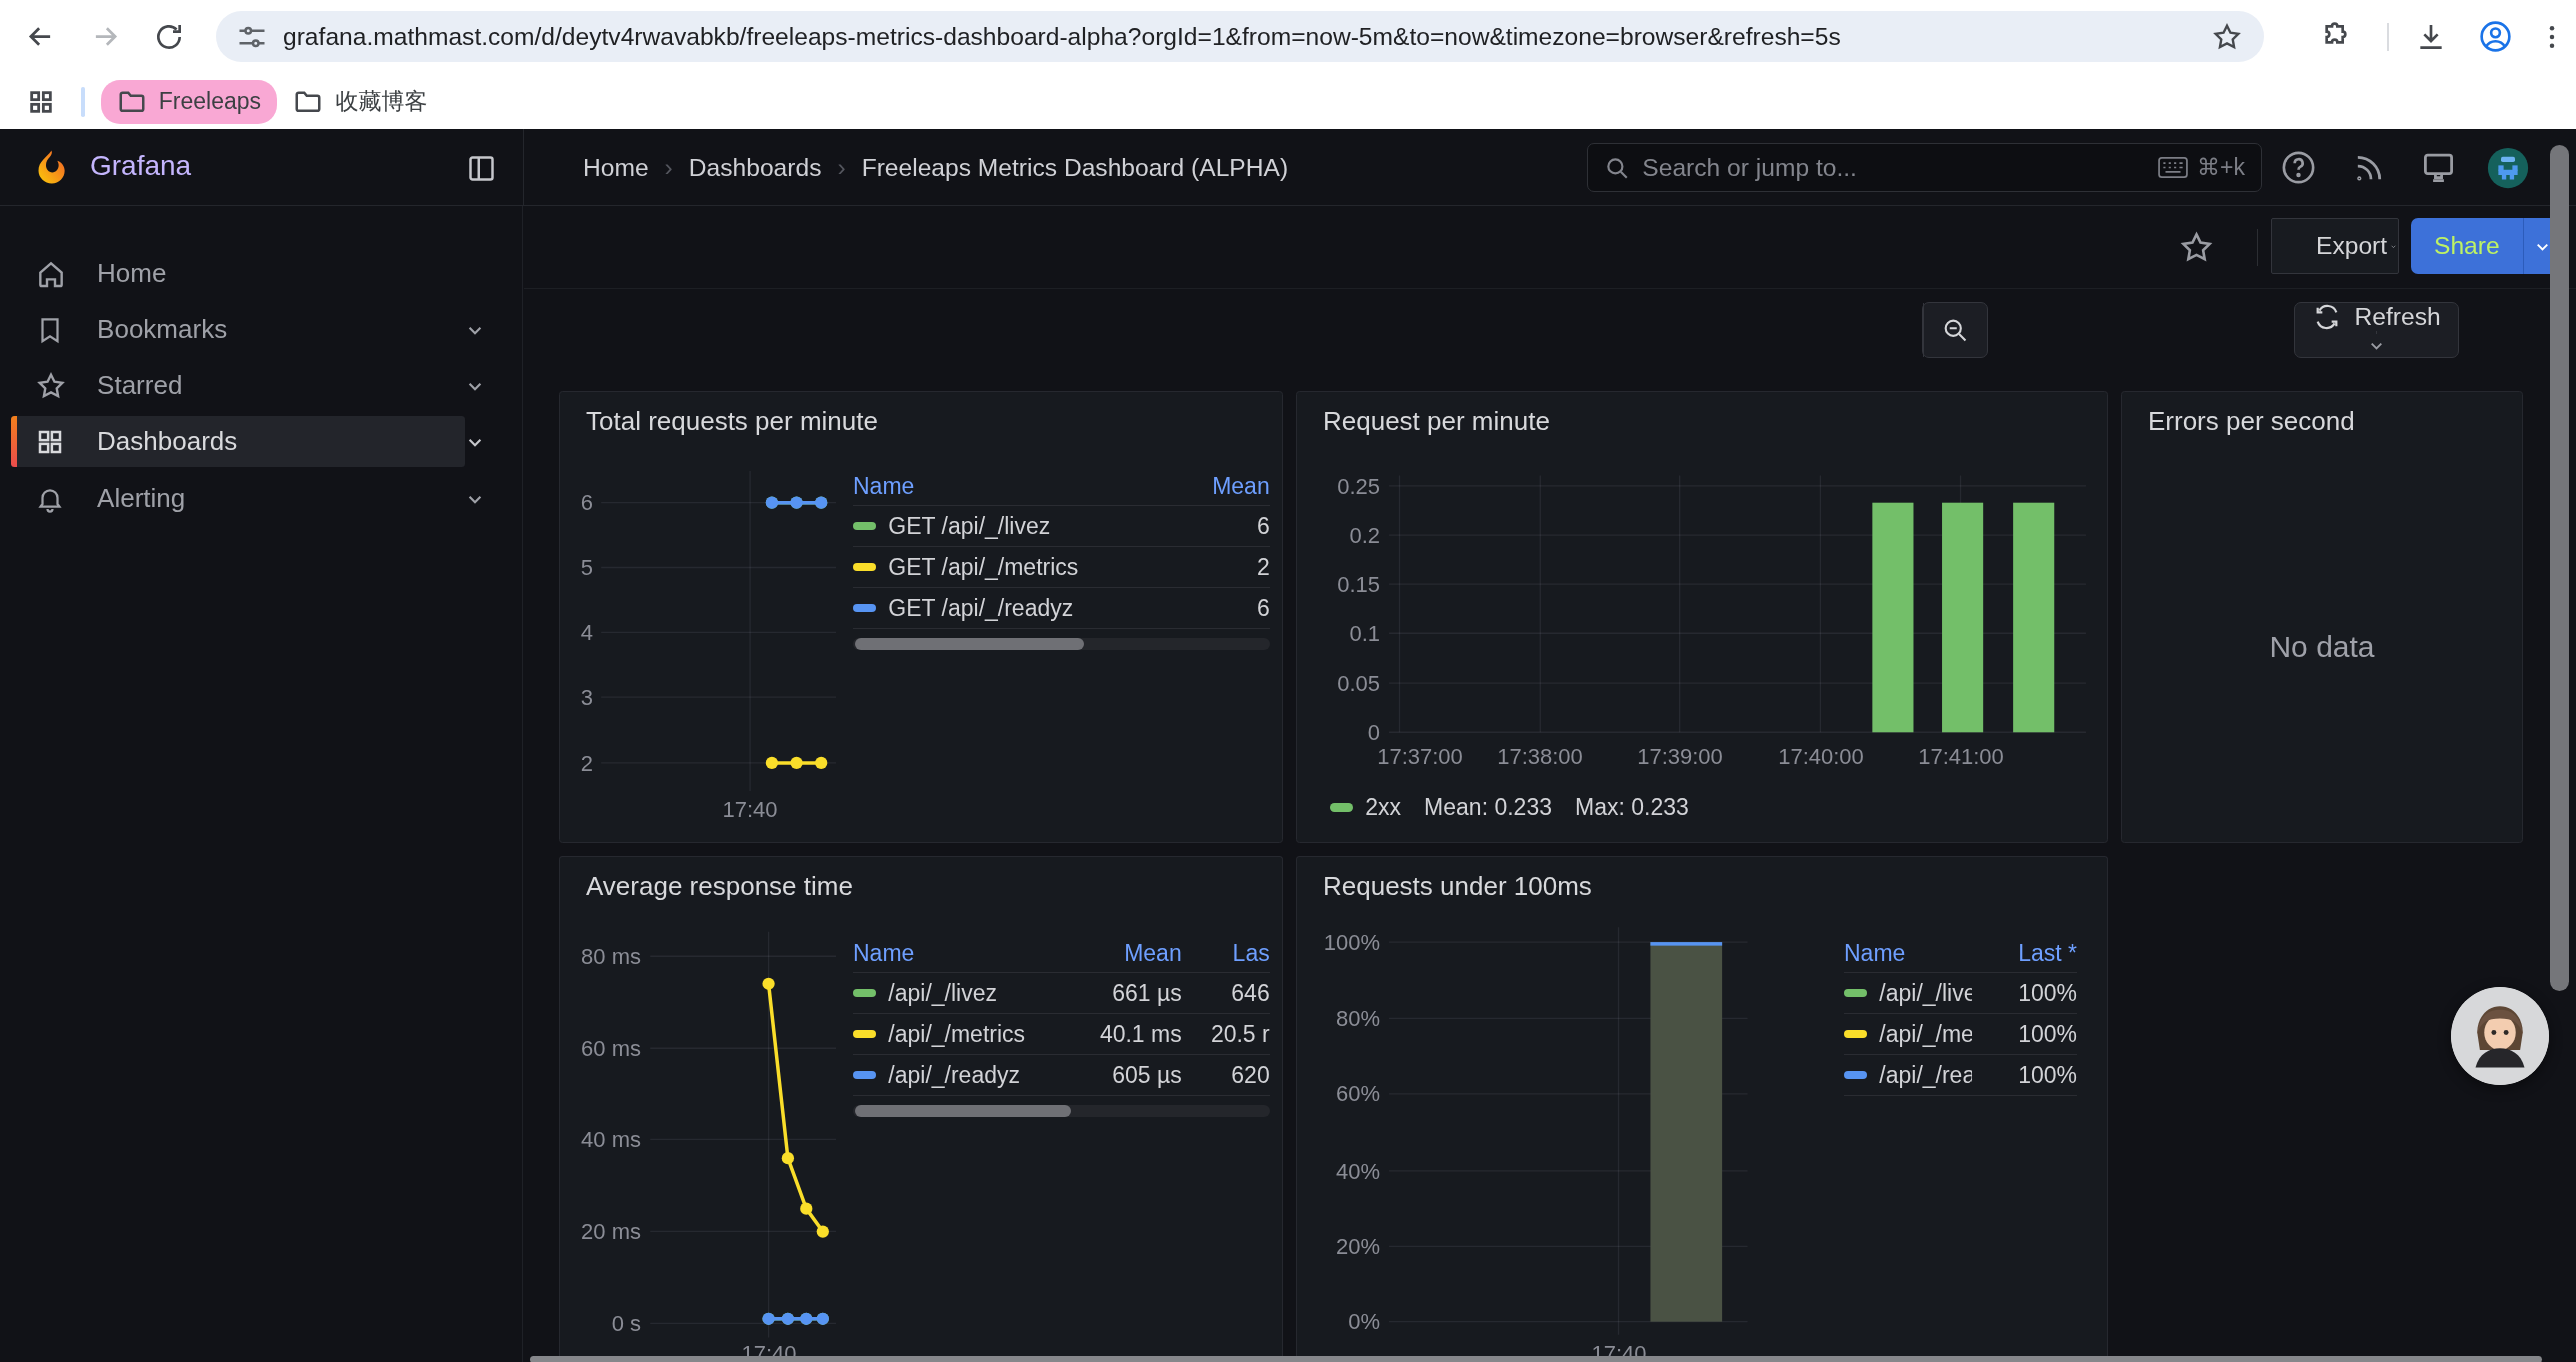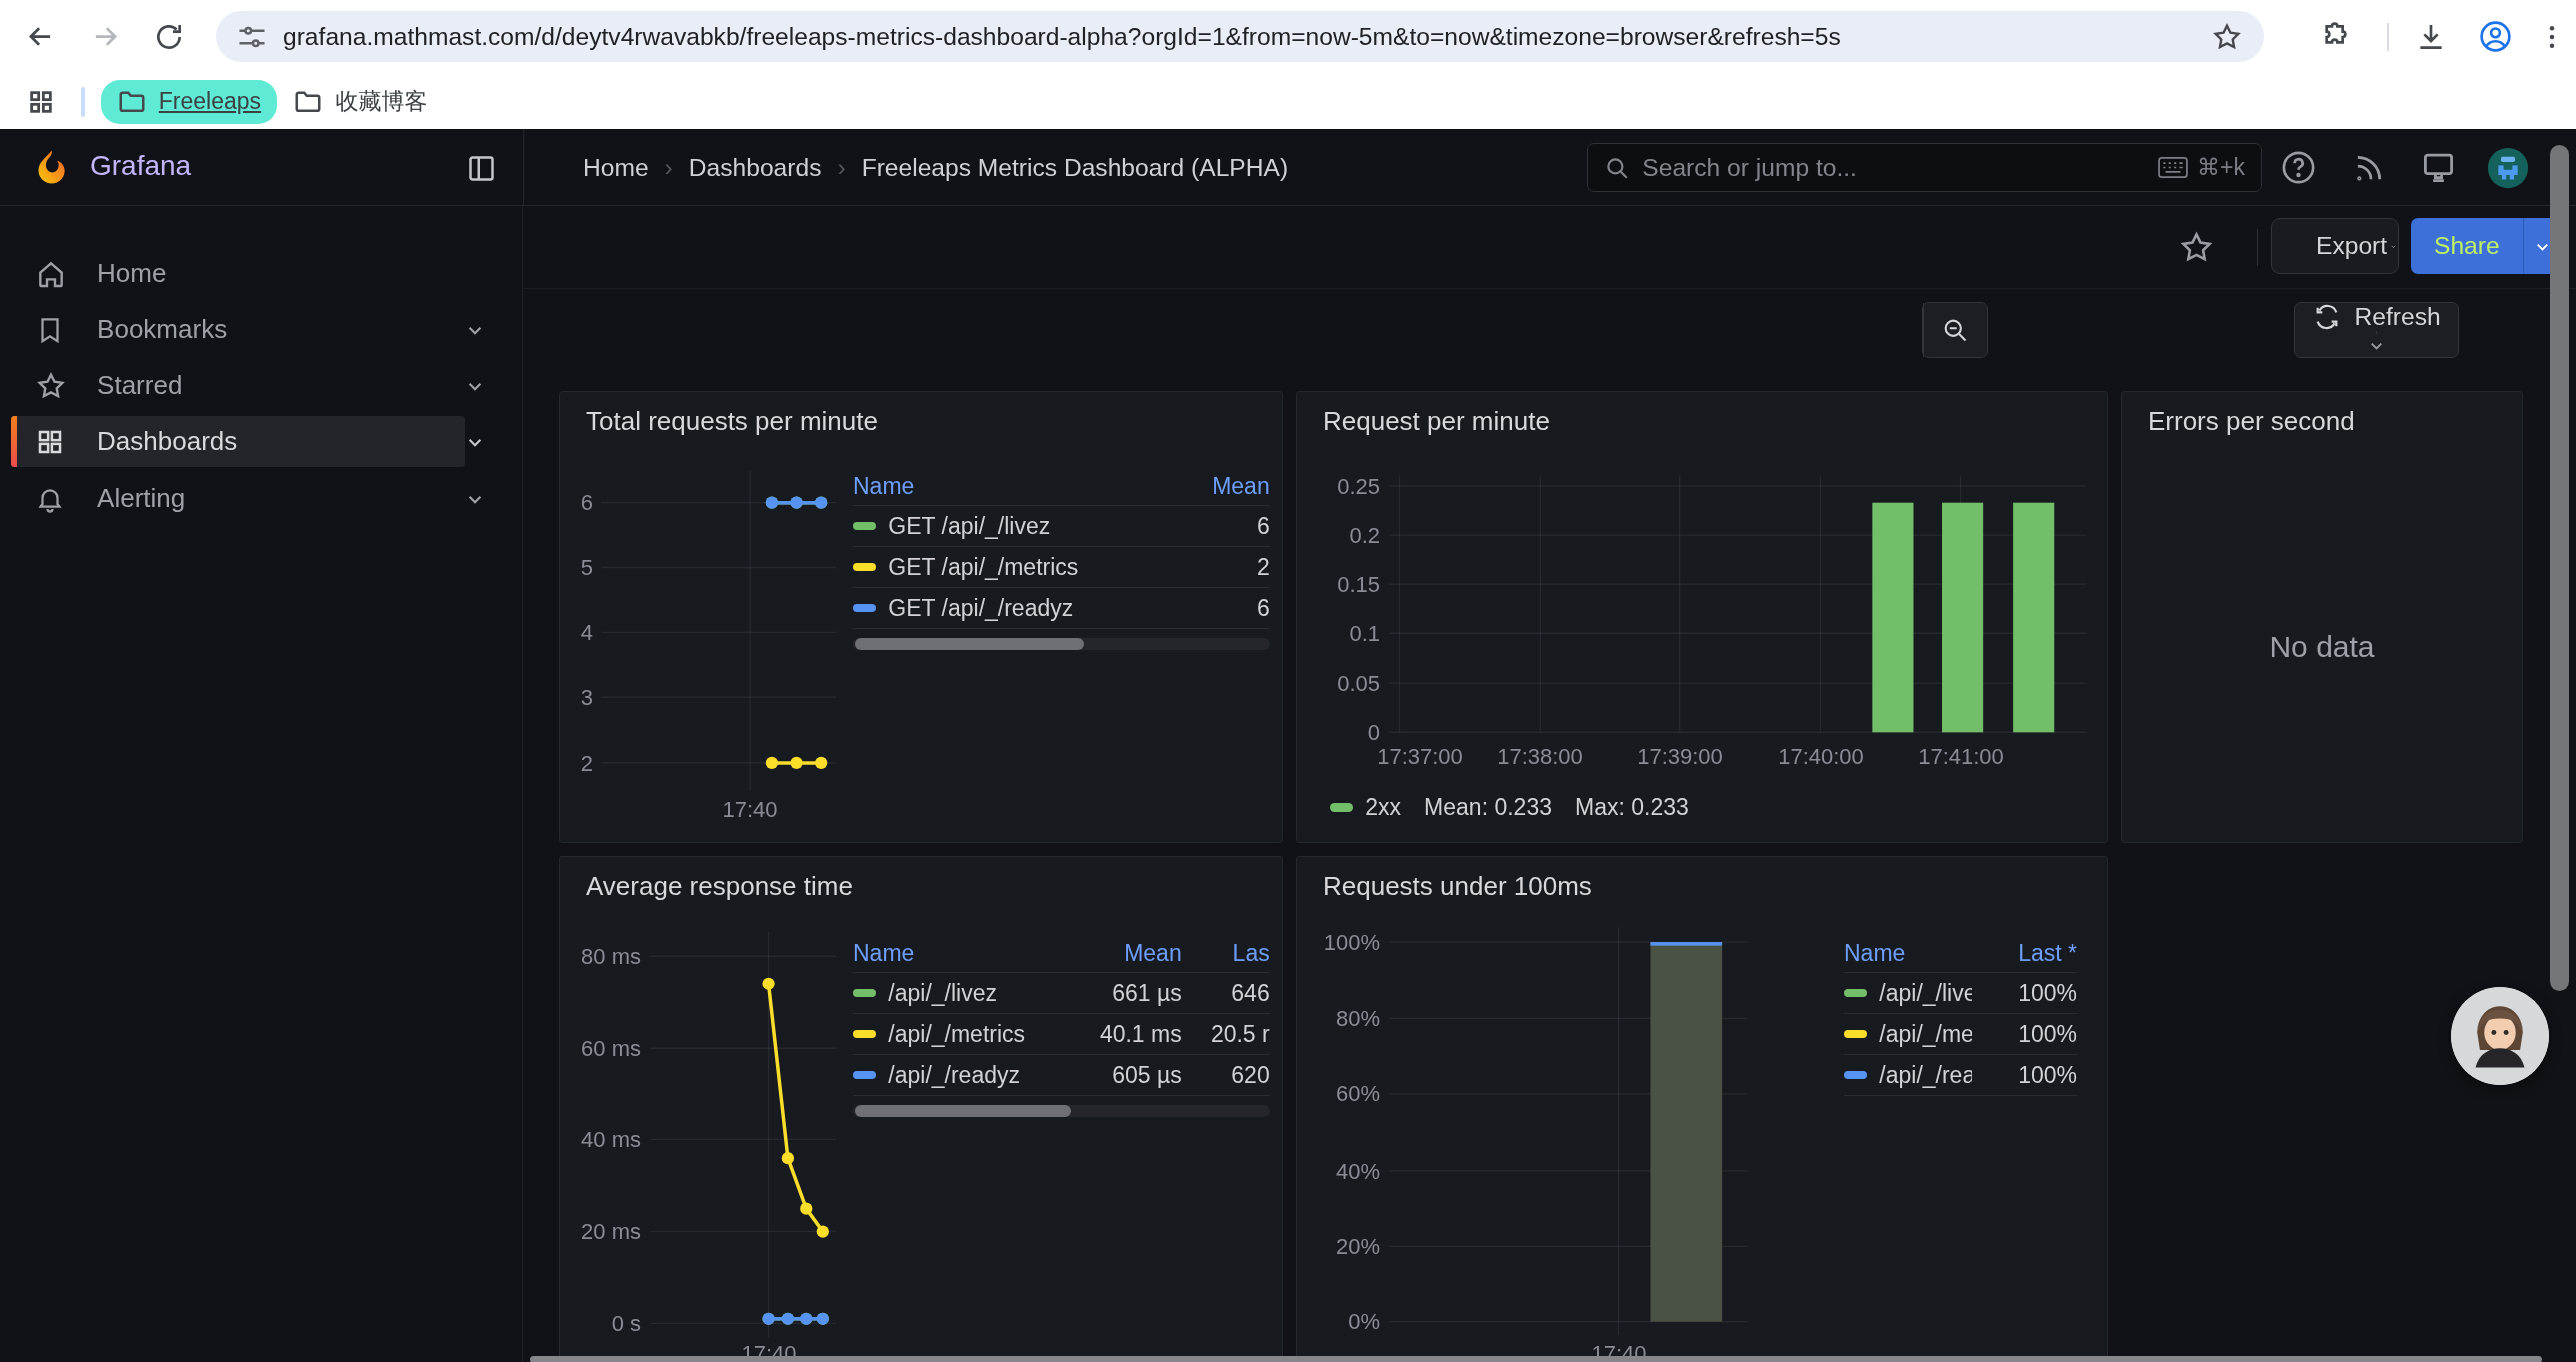--- a/index.html
+++ b/index.html
@@ -32,21 +32,21 @@
 
   
   .side-item { position:absolute; left:10.5px; width:454px; height:51px; display:flex; align-items:center; border-radius:3.5px; color:#9fa1a8; font-size:26px; }
   .side-item .s-icon { width:32px; margin-left:24.6px; margin-right:30px; display:flex; }
   .side-item .chev { position:absolute; right:-23px; }
   .side-item.active { background:#23252b; color:#d9dadd; }
   .side-item.active::before { content:""; position:absolute; left:0; top:0; width:6.1px; height:100%; border-radius:3.5px 0 0 3.5px; background:linear-gradient(180deg,#f2801d,#eb4c4c); }
 
   
   #action-row { position:absolute; left:524px; top:77px; width:2052px; height:83px; border-bottom:0.9px solid #1d1f24; }
-  .ghost-btn { position:absolute; top:12.3px; height:56px; background:#181b20; border:0.9px solid #33353c; border-radius:9px; display:flex; align-items:center; justify-content:center; gap:2px; color:#d5d6d9; font-size:24.6px;padding-left:44px; }
+  .ghost-btn { position:absolute; top:12.3px; height:56px; background:#181b20; border:0.9px solid #33353c; border-radius:2px; display:flex; align-items:center; justify-content:center; gap:2px; color:#d5d6d9; font-size:24.6px;padding-left:44px; }
   #share-group { position:absolute; top:12.3px; height:56px; display:flex; }
   #share-main { background:#3d71d9; color:#bef264; font-size:24.6px; font-weight:500; border-radius:7px 0 0 7px; display:flex; align-items:center; padding:0 23px; }
   #share-chev { background:#3d71d9; border-left:0.9px solid #2c5cbb; border-radius:0 7px 7px 0; width:39px; display:flex; align-items:center; justify-content:center; }
 
   
   #time-row { position:absolute; left:524px; top:160px; width:2052px; height:96px; }
   .tc-group { position:absolute; top:13px; height:56px; background:#1c1e24; border:0.9px solid #33353c; border-radius:7px; display:flex; align-items:center; color:#d5d6d9; font-size:24.6px; }
   .tc-divider { width:0.9px; height:100%; background:#33353c; }
   .tc-pad { display:flex; align-items:center; gap:14px; padding:0 17.5px; height:100%; }
 
@@ -140,21 +140,21 @@
 <div id="bookmarks-bar">
   <div class="tb-icon" style="position:static;margin-left:16px;">
     <svg width="28" height="28" viewBox="0 0 24 24" fill="none" stroke="#45484d" stroke-width="2.4">
         <rect x="4" y="4" width="6" height="6"></rect>
         <rect x="14" y="4" width="6" height="6"></rect>
         <rect x="4" y="14" width="6" height="6"></rect>
         <rect x="14" y="14" width="6" height="6"></rect>
       </svg>
   </div>
   <div class="bm-sep"></div>
-  <div class="bm-item" style="background:#5eead4;text-decoration:underline;">
+  <div class="bm-item" style="background:#f9a8d4;">
     <svg width="30" height="30" viewBox="0 0 24 24" fill="none" stroke="#45484d" stroke-width="2">
         <path d="M3 6a1.5 1.5 0 0 1 1.5-1.5H9l2 2.5h8.5A1.5 1.5 0 0 1 21 8.5v9A1.5 1.5 0 0 1 19.5 19h-15A1.5 1.5 0 0 1 3 17.5z"></path>
       </svg>
     <span>Freeleaps</span>
   </div>
   <div class="bm-item">
     <svg width="30" height="30" viewBox="0 0 24 24" fill="none" stroke="#45484d" stroke-width="2">
         <path d="M3 6a1.5 1.5 0 0 1 1.5-1.5H9l2 2.5h8.5A1.5 1.5 0 0 1 21 8.5v9A1.5 1.5 0 0 1 19.5 19h-15A1.5 1.5 0 0 1 3 17.5z"></path>
       </svg>
     <span>收藏博客</span>

